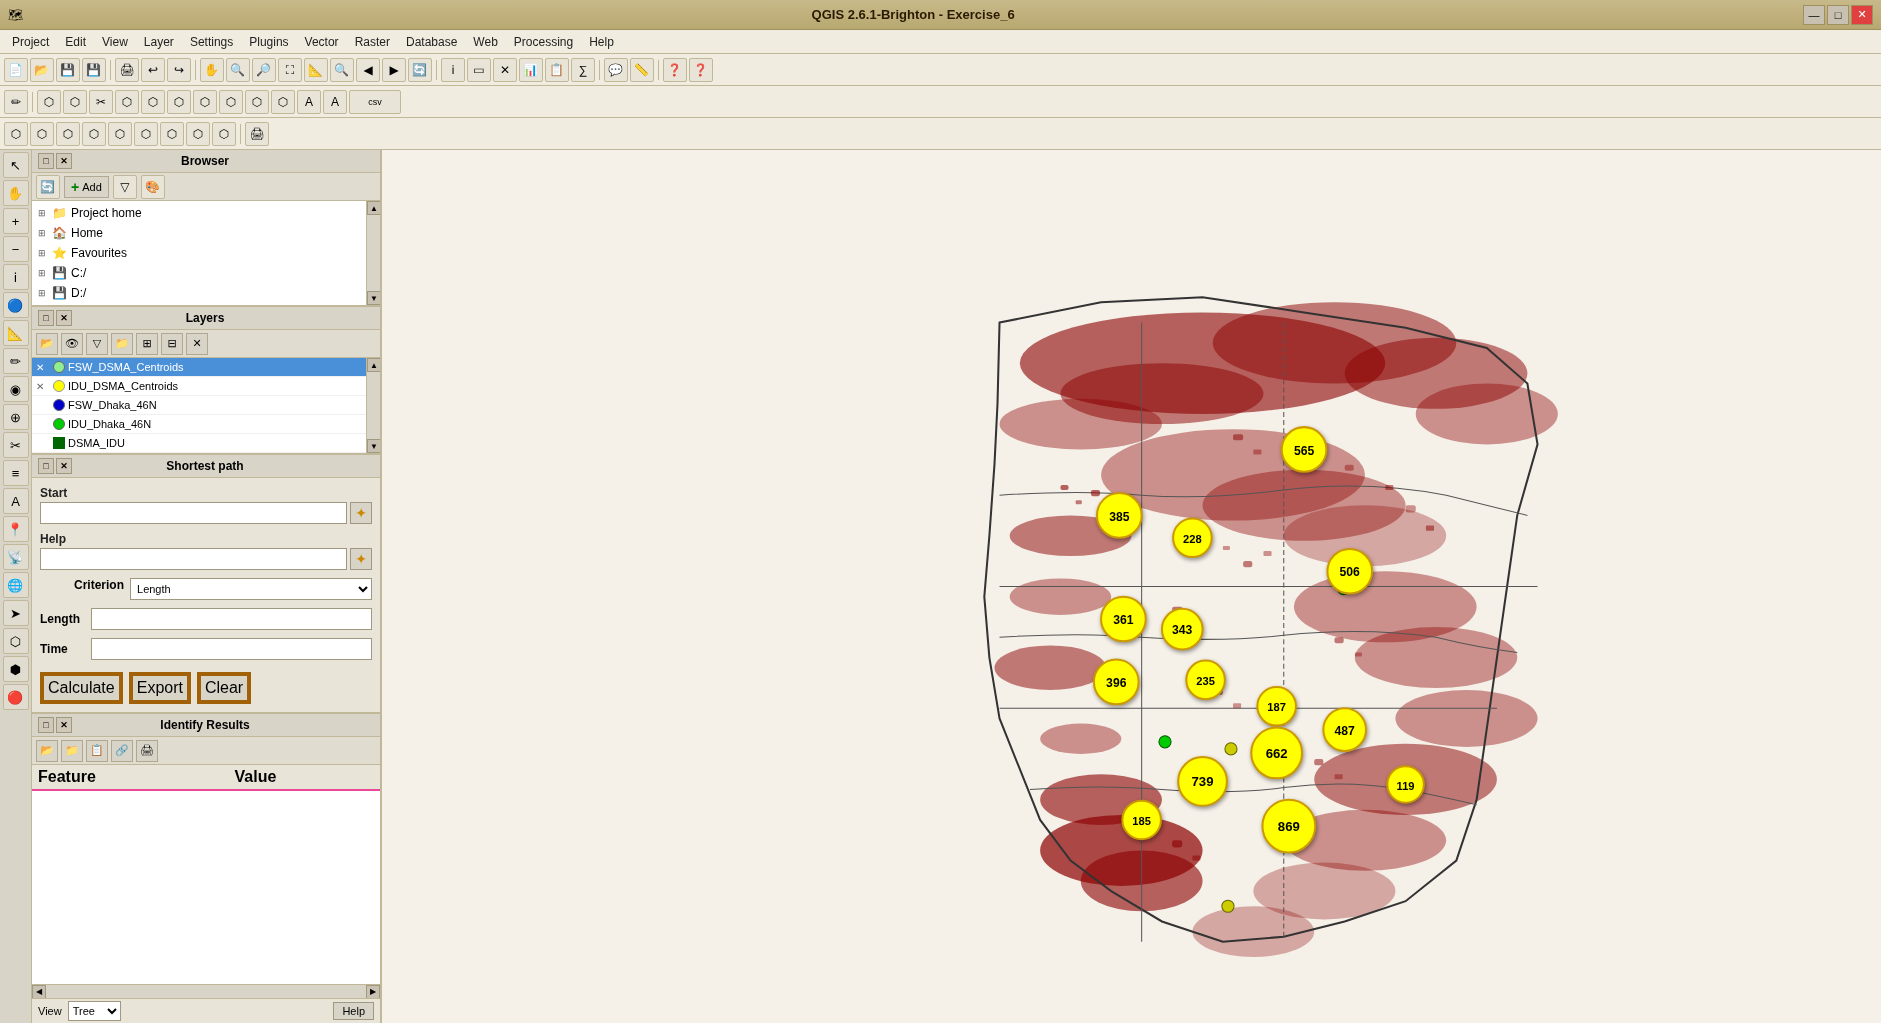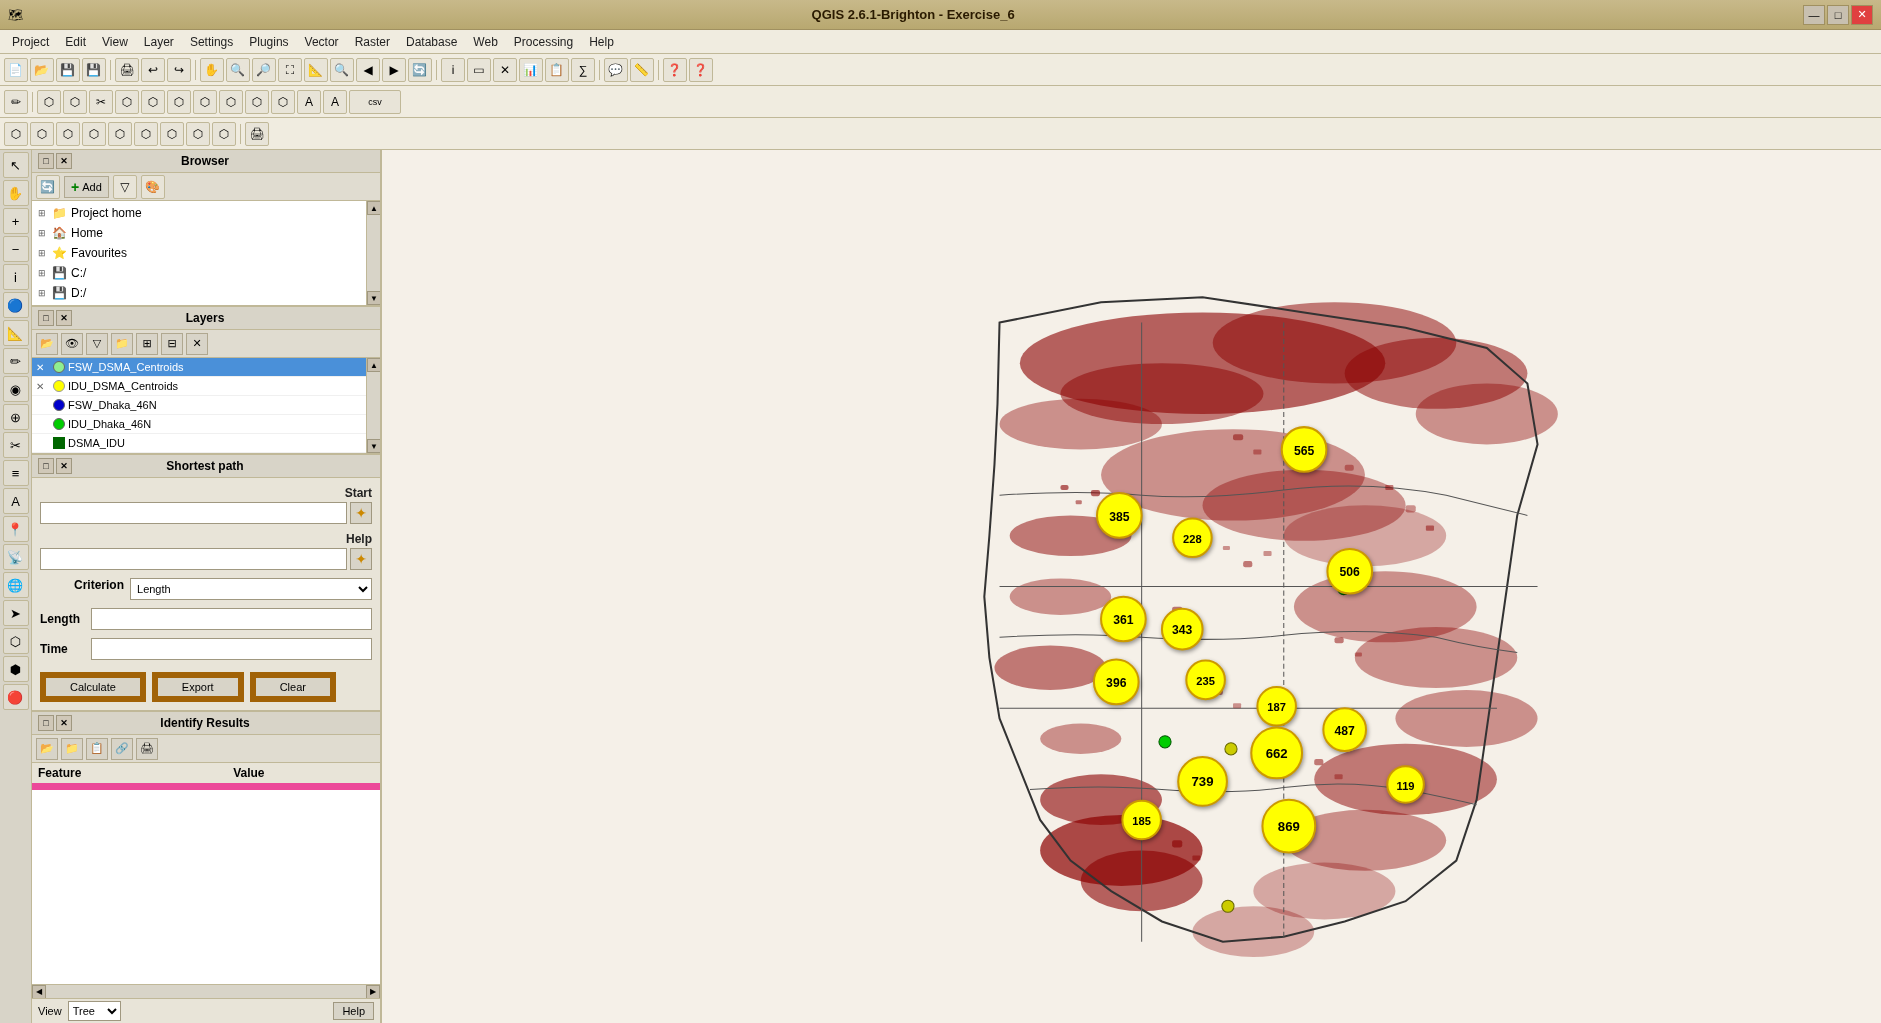--- a/index.html
+++ b/index.html
@@ -179,21 +179,21 @@
       padding: 8px;
       display: flex;
       flex-direction: column;
       gap: 8px;
     }
     .sp-field {
       display: flex;
       flex-direction: column;
       gap: 2px;
     }
-    .sp-label { font-size: 12px; font-weight: bold; color: #222; text-align: right; }
+    .sp-label { font-size: 12px; font-weight: bold; color: #222; }
     .sp-input-row { display: flex; gap: 3px; }
     .sp-input {
       flex: 1; height: 22px; border: 1px solid #a09880; background: white;
       padding: 0 4px; font-size: 11px;
     }
     .sp-star-btn {
       width: 22px; height: 22px; background: #d8d4c8; border: 1px solid #a09880;
       display: flex; align-items: center; justify-content: center; font-size: 14px; cursor: pointer; color: #cc8800;
     }
     .sp-criterion-row { display: flex; align-items: flex-start; gap: 6px; margin-left: 34px; }
@@ -203,22 +203,22 @@
       font-size: 11px; padding: 0 2px;
     }
     .sp-result-row { display: flex; align-items: center; gap: 6px; }
     .sp-result-label { font-size: 12px; font-weight: bold; width: 45px; }
     .sp-result-input {
       flex: 1; height: 22px; border: 1px solid #a09880; background: white;
       padding: 0 4px; font-size: 11px;
     }
     .sp-btn-row { display: flex; gap: 6px; margin-top: 4px; }
     .sp-btn {
-      padding: 3px 24px; background: #d8d4c8; border: 6px solid #a16207;
-      font-size: 11px; cursor: pointer;
+      padding: 3px 4px; background: #d8d4c8; border: 4px solid #a16207;
+      font-size: 16px; cursor: pointer;
     }
 
     
     #identify-panel {
       flex: 1;
       display: flex;
       flex-direction: column;
       overflow: hidden;
     }
     .identify-toolbar {
@@ -235,22 +235,22 @@
       background: white;
       overflow: auto;
     }
     .identify-table {
       width: 100%;
       border-collapse: collapse;
     }
     .identify-table th {
       background: #e8e4d8;
       padding: 3px 6px;
-      font-size: 12px;
-      border-bottom: 7px solid #ec4899;
+      font-size: 16px;
+      border-bottom: 2px solid #ec4899;
       text-align: left;
     }
     .identify-scrollbar-h {
       height: 14px;
       background: #d8d4c8;
       display: flex;
       align-items: center;
       border-top: 1px solid #c0b898;
     }
     .sb-h-btn { width: 14px; height: 14px; background: #c8c0b0; border: 1px solid #a09880; display: flex; align-items: center; justify-content: center; font-size: 8px; }

